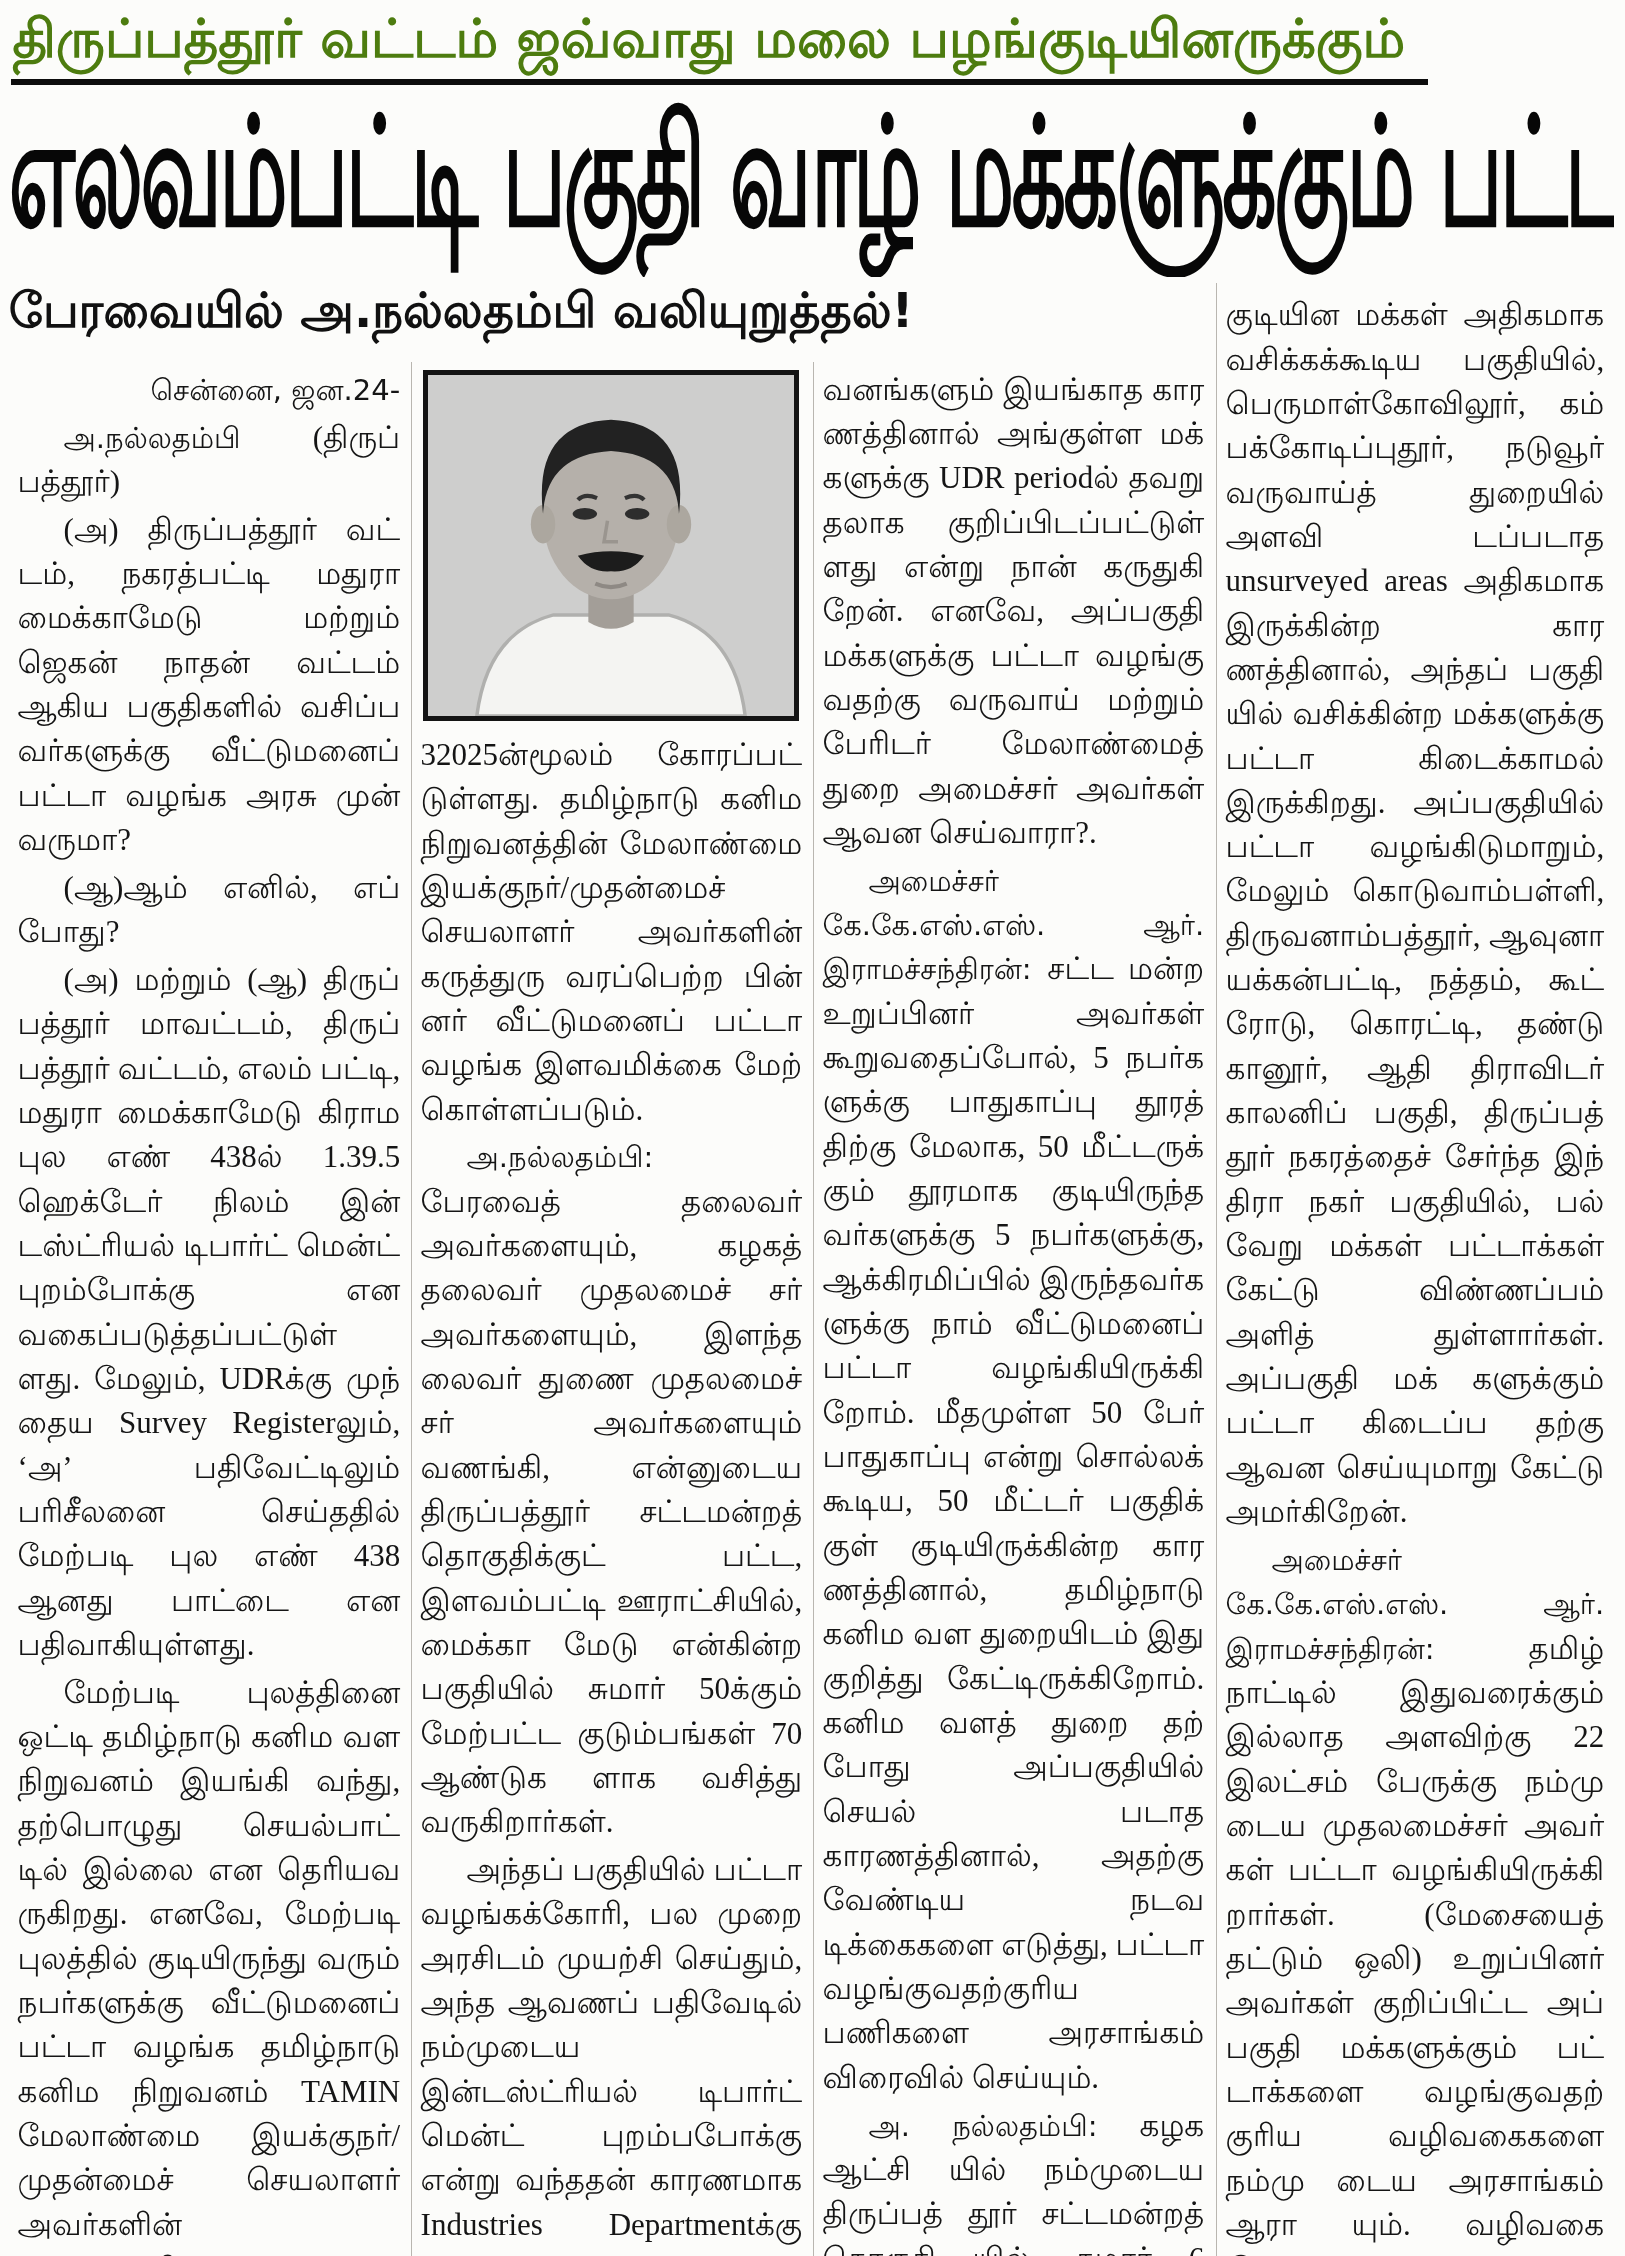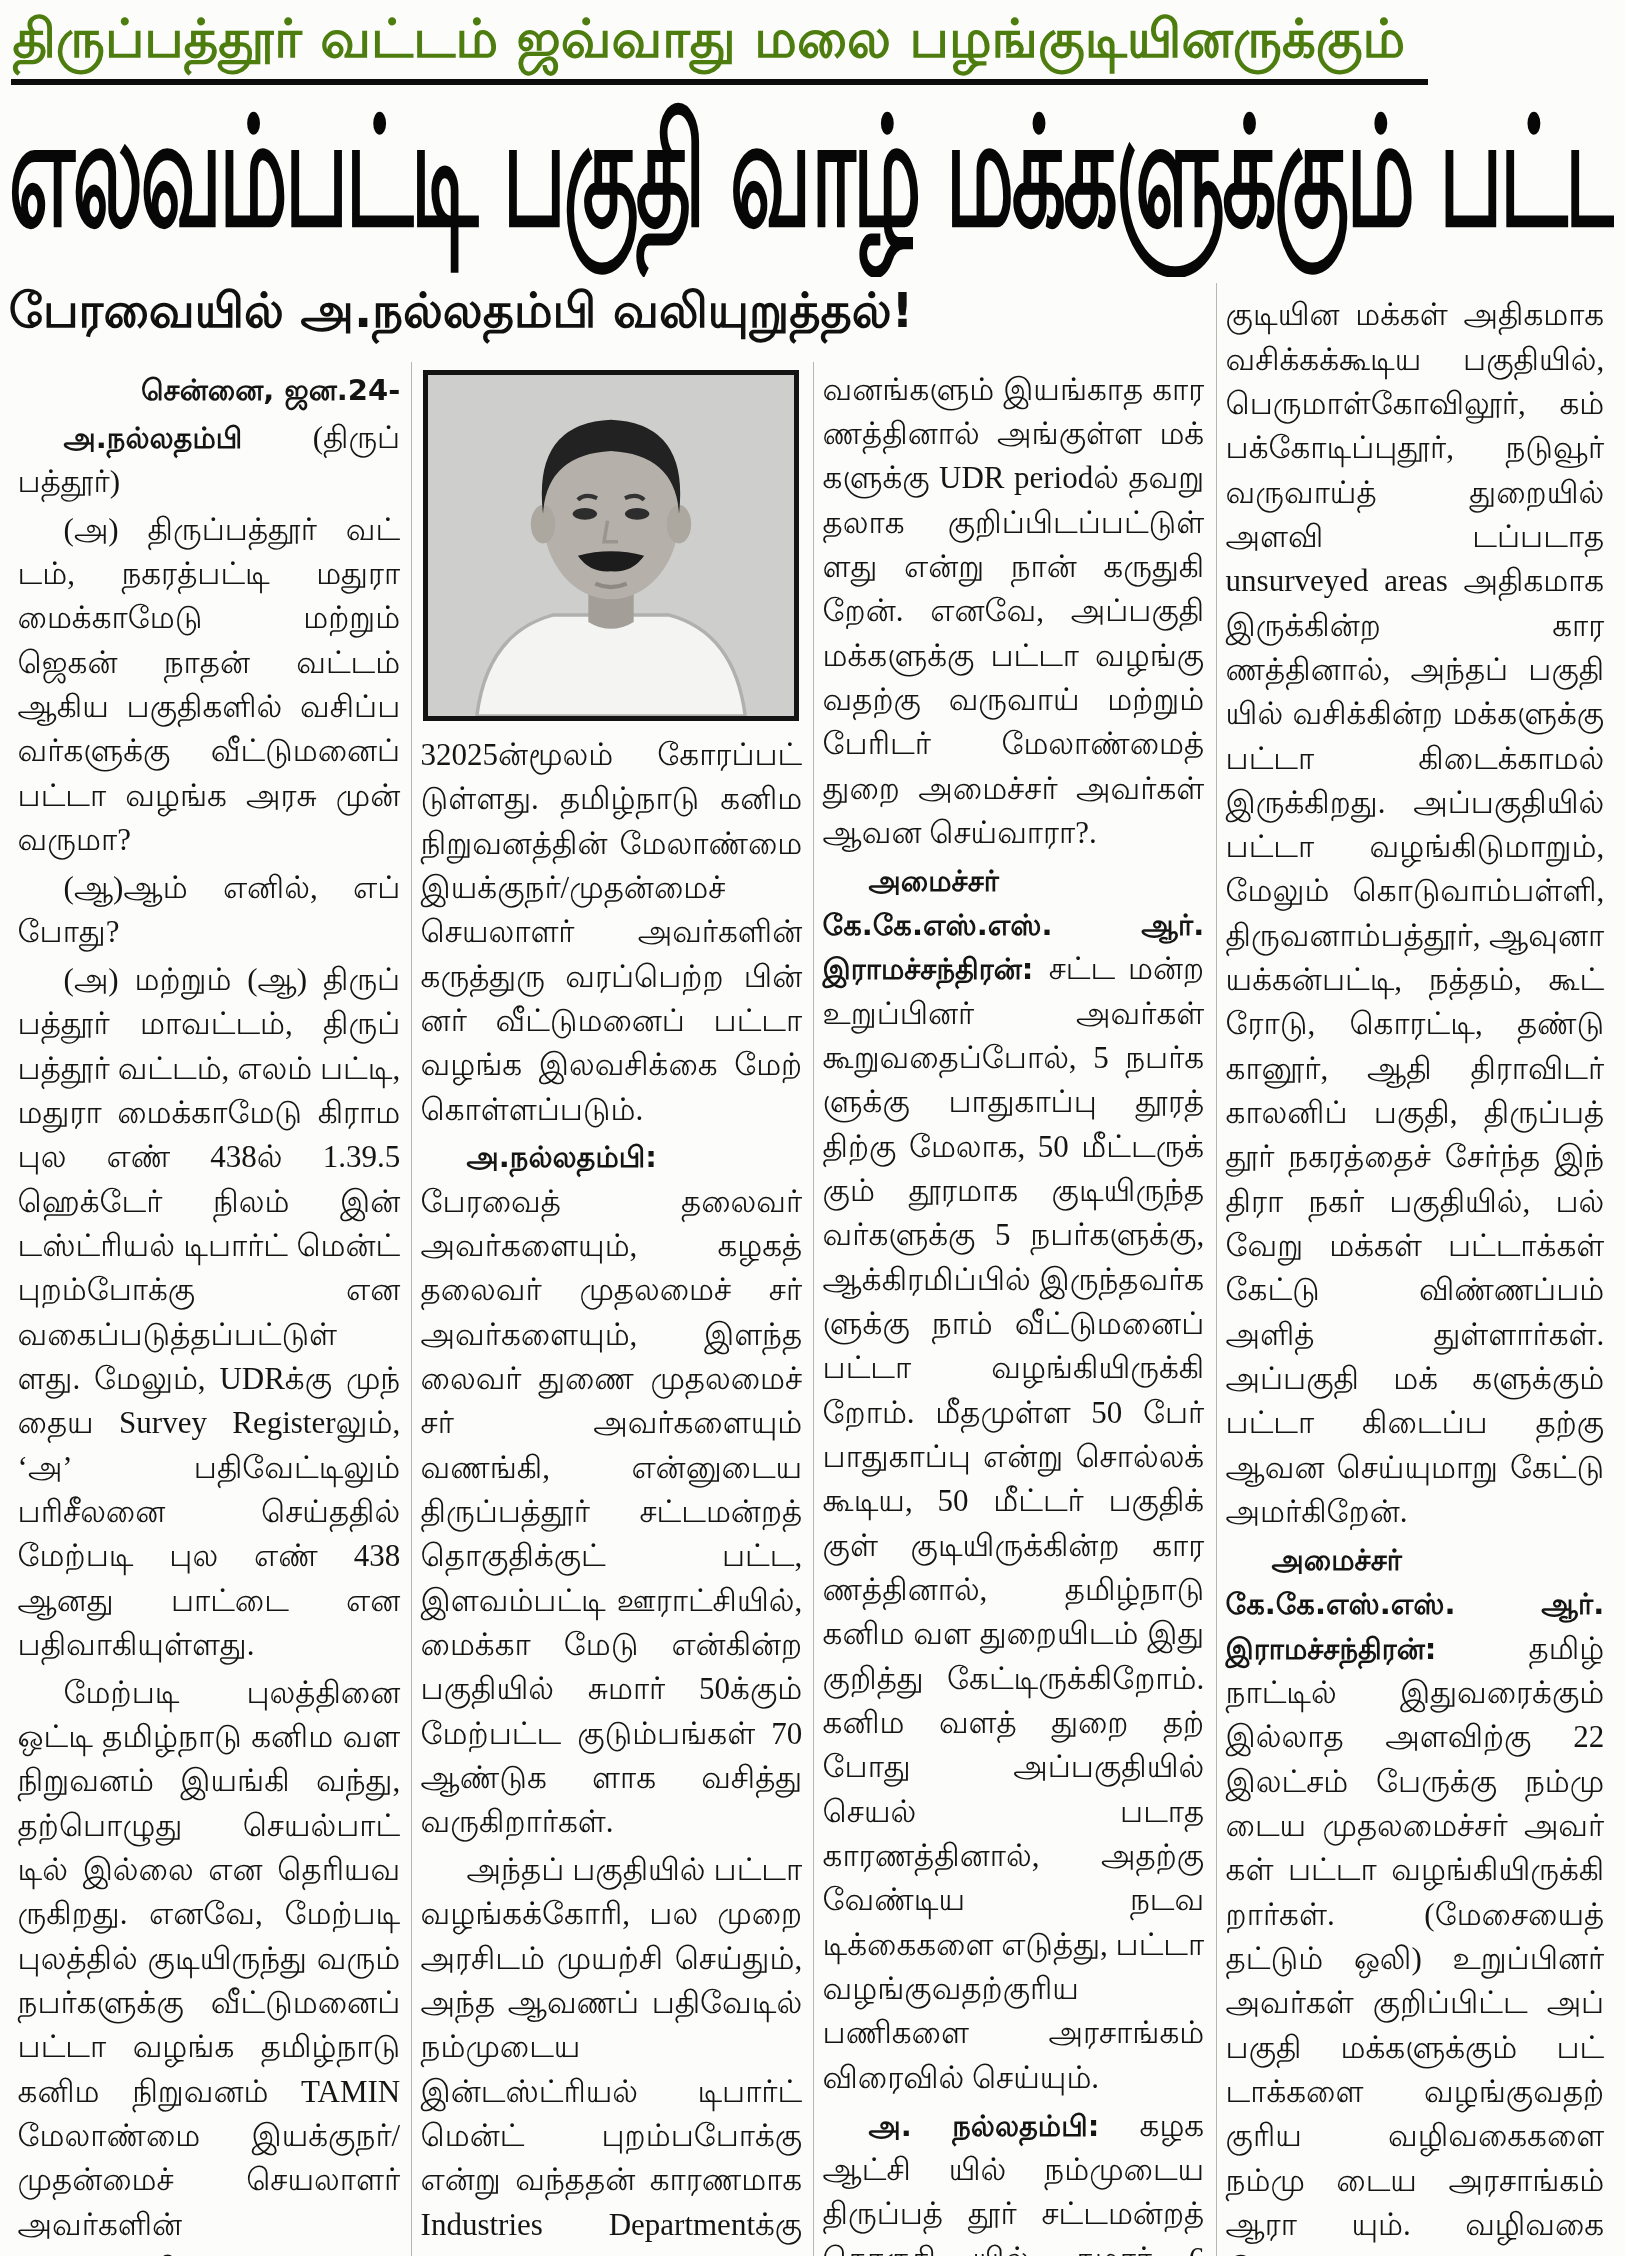--- a/index.html
+++ b/index.html
@@ -47,21 +47,21 @@
   }
   .col1,.col2,.col3{width:402px;flex:none;}
   .col2,.col3{border-left:0.9px solid #b9b6b0;}
   .col4{
     width:399px;flex:none;border-left:0.9px solid #b9b6b0;
     height:2019px;padding-top:10.6px;
   }
   .para{margin:0 0 3.5px 0;text-indent:46px;}
   .para.noindent{text-indent:0;}
   .para.align-right{text-align:right;text-indent:0;}
-  .b{font-weight:bold;font-family:"DejaVu Sans","Liberation Sans",sans-serif;font-size:29px;margin-top:44px;}
+  .b{font-weight:normal;font-family:"DejaVu Sans","Liberation Sans",sans-serif;font-size:29px;margin-top:44px;}
   
   .photo-box{
     width:376px;height:351px;border:5.3px solid #141414;box-sizing:border-box;
     background:#d6d6d4;margin:1.8px auto 12.4px auto;overflow:hidden;
   }
   .photo-box svg{display:block;width:100%;height:100%;}
 </style>
 </head>
 <body>
 
@@ -106,21 +106,21 @@
               <ellipse cx="90" cy="80" rx="7" ry="3.4" fill="#2d2d2d"></ellipse>
               <ellipse cx="120" cy="80" rx="7" ry="3.4" fill="#2d2d2d"></ellipse>
               <path d="M86 72 Q90 68 97 71" stroke="#333" stroke-width="2.4" fill="none"></path>
               <path d="M113 71 Q120 68 124 72" stroke="#333" stroke-width="2.4" fill="none"></path>
               <path d="M103 84 L101 96 L109 96" stroke="#9a958f" stroke-width="2" fill="none"></path>
               <path d="M86 104 Q105 99 124 104 Q117 114 105 113 Q93 114 86 104 Z" fill="#1c1c1c"></path>
               <path d="M96 120 Q105 124 114 120" stroke="#8e8984" stroke-width="2.4" fill="none"></path>
             </svg>
           </div>
           <div>
-              <p class="para noindent"><span>32025ன்மூலம் கோரப்பட் டுள்ளது. தமிழ்நாடு கனிம நிறுவனத்தின் மேலாண்மை இயக்குநர்/முதன்மைச் செயலாளர் அவர்களின் கருத்துரு வரப்பெற்ற பின் னர் வீட்டுமனைப் பட்டா வழங்க இலவசிக்கை மேற் கொள்ளப்படும்.</span></p>
+              <p class="para noindent"><span>32025ன்மூலம் கோரப்பட் டுள்ளது. தமிழ்நாடு கனிம நிறுவனத்தின் மேலாண்மை இயக்குநர்/முதன்மைச் செயலாளர் அவர்களின் கருத்துரு வரப்பெற்ற பின் னர் வீட்டுமனைப் பட்டா வழங்க இளவமிக்கை மேற் கொள்ளப்படும்.</span></p>
               <p class="para"><span class="b">அ.நல்லதம்பி: </span><span>பேரவைத் தலைவர் அவர்களையும், கழகத் தலைவர் முதலமைச் சர் அவர்களையும், இளந்த லைவர் துணை முதலமைச் சர் அவர்களையும் வணங்கி, என்னுடைய திருப்பத்தூர் சட்டமன்றத் தொகுதிக்குட் பட்ட, இளவம்பட்டி ஊராட்சியில், மைக்கா மேடு என்கின்ற பகுதியில் சுமார் 50க்கும் மேற்பட்ட குடும்பங்கள் 70 ஆண்டுக ளாக வசித்து வருகிறார்கள்.</span></p>
               <p class="para"><span>அந்தப் பகுதியில் பட்டா வழங்கக்கோரி, பல முறை அரசிடம் முயற்சி செய்தும், அந்த ஆவணப் பதிவேடில் நம்முடைய இன்டஸ்ட்ரியல் டிபார்ட் மென்ட் புறம்பபோக்கு என்று வந்ததன் காரணமாக Industries Departmentக்கு கருத் துரு அனுப்பப்பட்டு, அவர் கள்நிபந்தனையுடன்கொடுத்த அனுமதியின் பேரில் 5 நபர் களுக்கு பட்டா வழங்கப் பட்டுள்ளது.</span></p>
             </div>
         </div>
 
         <div class="col col3">
             <p class="para noindent"><span>வனங்களும் இயங்காத கார ணத்தினால் அங்குள்ள மக் களுக்கு UDR periodல் தவறு தலாக குறிப்பிடப்பட்டுள் ளது என்று நான் கருதுகி றேன். எனவே, அப்பகுதி மக்களுக்கு பட்டா வழங்கு வதற்கு வருவாய் மற்றும் பேரிடர் மேலாண்மைத் துறை அமைச்சர் அவர்கள் ஆவன செய்வாரா?.</span></p>
             <p class="para"><span class="b">அமைச்சர் கே.கே.எஸ்.எஸ். ஆர். இராமச்சந்திரன்: </span><span>சட்ட மன்ற உறுப்பினர் அவர்கள் கூறுவதைப்போல், 5 நபர்க ளுக்கு பாதுகாப்பு தூரத் திற்கு மேலாக, 50 மீட்டருக் கும் தூரமாக குடியிருந்த வர்களுக்கு 5 நபர்களுக்கு, ஆக்கிரமிப்பில் இருந்தவர்க ளுக்கு நாம் வீட்டுமனைப் பட்டா வழங்கியிருக்கி றோம். மீதமுள்ள 50 பேர் பாதுகாப்பு என்று சொல்லக் கூடிய, 50 மீட்டர் பகுதிக் குள் குடியிருக்கின்ற கார ணத்தினால், தமிழ்நாடு கனிம வள துறையிடம் இது குறித்து கேட்டிருக்கிறோம். கனிம வளத் துறை தற் போது அப்பகுதியில் செயல் படாத காரணத்தினால், அதற்கு வேண்டிய நடவ டிக்கைகளை எடுத்து, பட்டா வழங்குவதற்குரிய பணிகளை அரசாங்கம் விரைவில் செய்யும்.</span></p>
             <p class="para"><span class="b">அ. நல்லதம்பி: </span><span>கழக ஆட்சி யில் நம்முடைய திருப்பத் தூர் சட்டமன்றத் தொகுதி யில், சுமார் 6 ஆயிரம், 7 ஆயிரம் இலவச பட்டாக் கள் கொடுக்கப்பட்டுள்ளன. எனவே, என்னுடைய தொகுதி மக்களின் சார் பாக, முதலமைச்சர் அவர்க ளுக்கும், அமைச்சர் அவர்க ளுக்கும் நான் நன்றியைத் தெரிவிக்க கடமைப்பட்டி ருக்கிறேன்.</span></p>
           </div>

